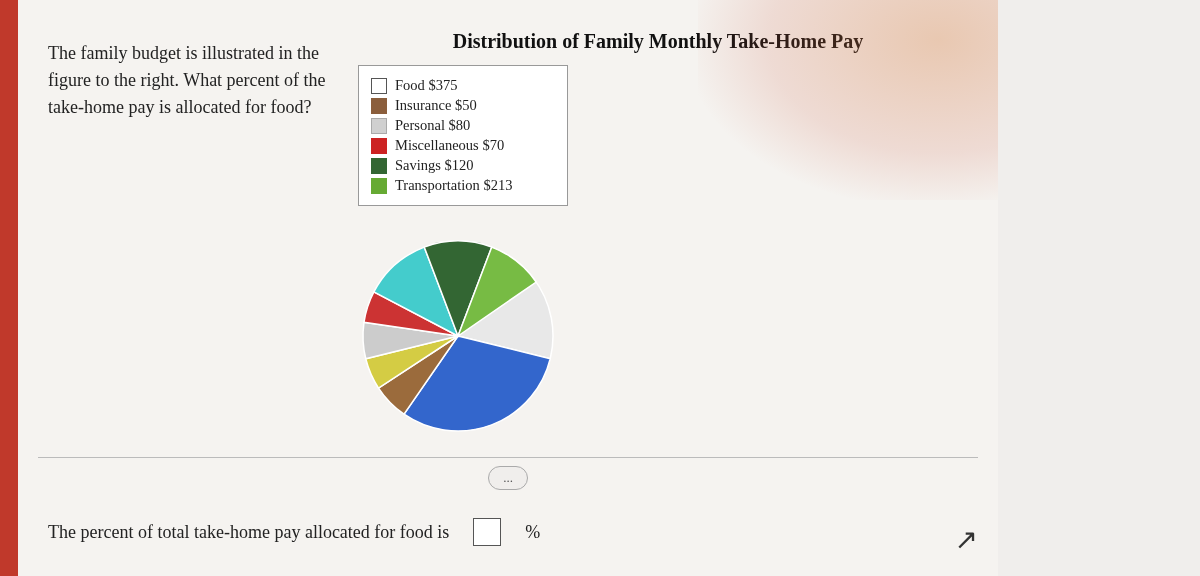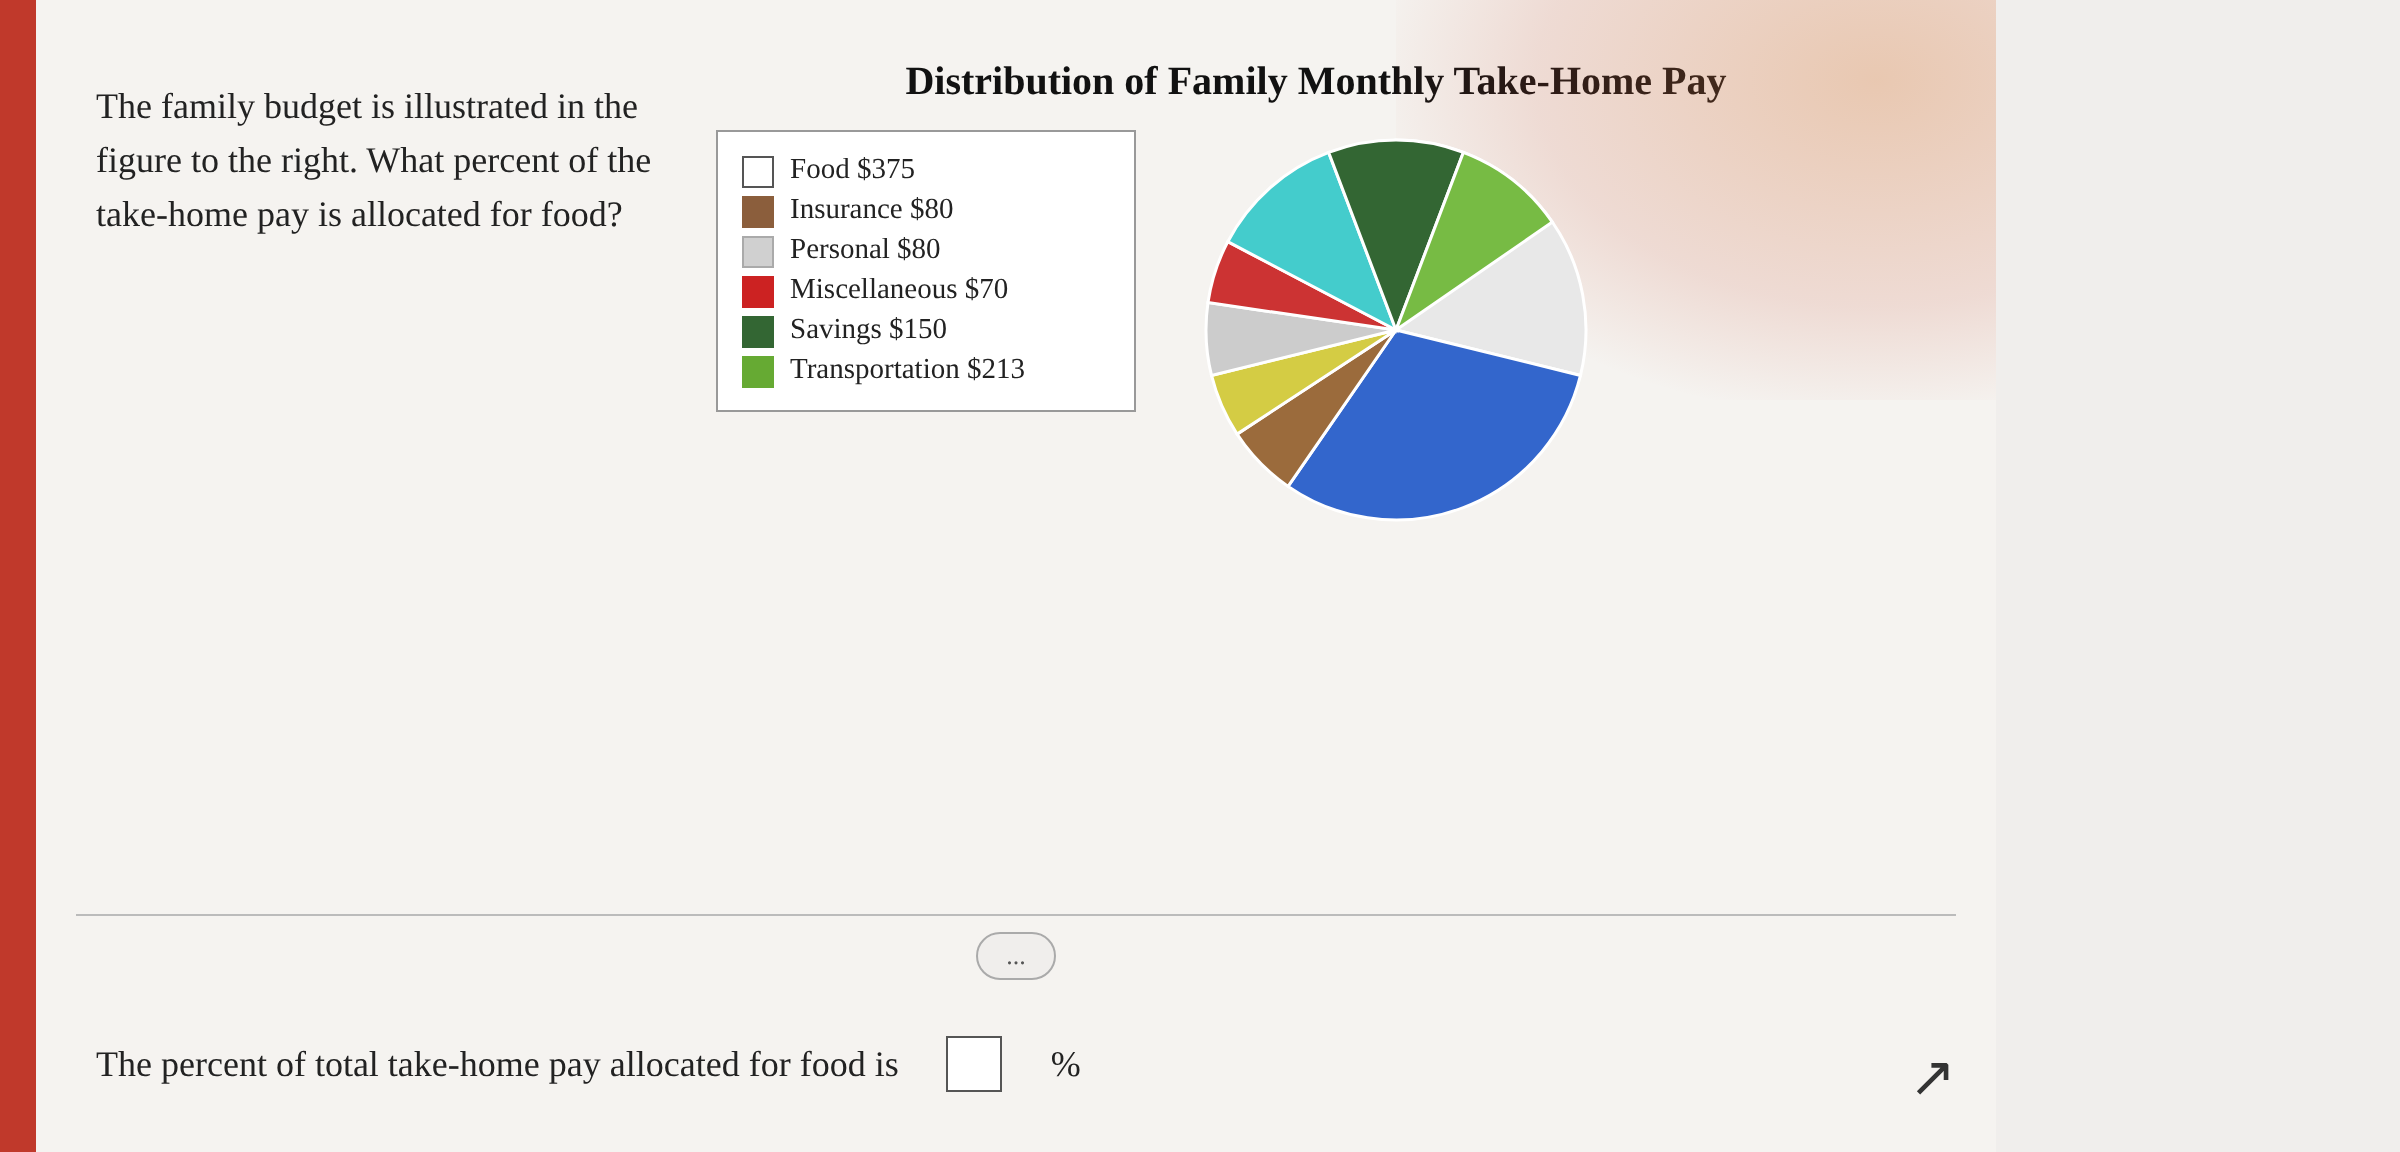--- a/index.html
+++ b/index.html
@@ -57,21 +57,21 @@
     .chart-title {
       font-size: 20px;
       font-weight: bold;
       color: #111;
       margin-bottom: 12px;
       text-align: center;
     }
 
     .chart-content {
       display: flex;
-      flex-direction: row;
+      flex-direction: column;
       align-items: flex-start;
       gap: 30px;
     }
 
     .legend-box {
       border: 1px solid #999;
       background: #fff;
       padding: 8px 12px;
       min-width: 210px;
     }
@@ -172,33 +172,33 @@
       <div class="chart-content">
 
         <div class="legend-box">
 
         <div class="legend-item">
               <div class="legend-swatch" style="background-color: rgb(255, 255, 255); border-color: rgb(85, 85, 85);"></div>
               <span>Food $375</span>
             </div>
             <div class="legend-item">
               <div class="legend-swatch" style="background-color: rgb(139, 94, 60); border-color: rgb(139, 94, 60);"></div>
-              <span>Insurance $80</span>
+              <span>Insurance $50</span>
             </div>
             <div class="legend-item">
               <div class="legend-swatch" style="background-color: rgb(208, 208, 208); border-color: rgb(170, 170, 170);"></div>
               <span>Personal $80</span>
             </div>
             <div class="legend-item">
               <div class="legend-swatch" style="background-color: rgb(204, 34, 34); border-color: rgb(204, 34, 34);"></div>
               <span>Miscellaneous $70</span>
             </div>
             <div class="legend-item">
               <div class="legend-swatch" style="background-color: rgb(51, 102, 51); border-color: rgb(51, 102, 51);"></div>
-              <span>Savings $150</span>
+              <span>Savings $120</span>
             </div>
             <div class="legend-item">
               <div class="legend-swatch" style="background-color: rgb(102, 170, 51); border-color: rgb(102, 170, 51);"></div>
               <span>Transportation $213</span>
             </div>
           </div>
 
         <div class="pie-container">
           <svg width="200" height="200" viewBox="0 0 200 200">
 

